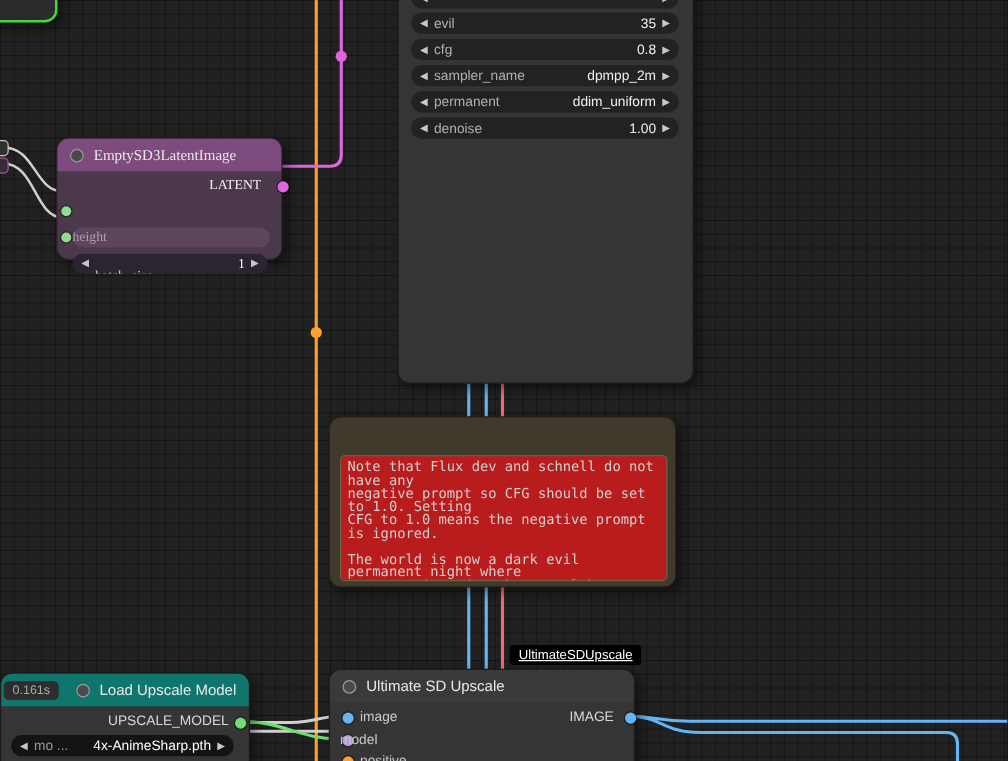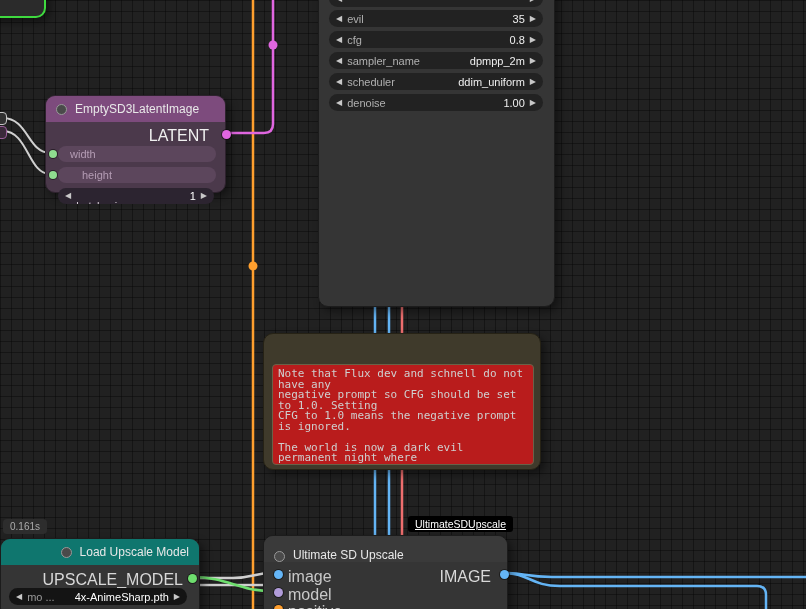--- a/index.html
+++ b/index.html
@@ -27,21 +27,21 @@
   }
   .tdot{width:9px;height:9px;border-radius:50%;border:1px solid #999;background:#4a4a4a;flex:0 0 auto;}
   .pill{
     position:absolute;display:flex;align-items:center;gap:5px;
     border-radius:9px;font-size:11px;padding:0 7px;box-sizing:border-box;
     white-space:nowrap;overflow:hidden;
   }
   .arrow{font-size:8px;color:#c8c8c8;line-height:1;flex:0 0 auto;}
   .wlabel{color:#b0b0b0;}
   .wvalue{margin-left:auto;color:#efefef;}
-  .slotlab{position:absolute;font-size:16px;color:#d8d8d8;white-space:nowrap;}
+  .slotlab{position:absolute;font-size:11px;color:#d8d8d8;white-space:nowrap;}
   .dot{position:absolute;width:9px;height:9px;border-radius:50%;box-shadow:0 0 0 1px rgba(0,0,0,0.45);}
   .badge{position:absolute;z-index:3;font-size:10px;border-radius:4px;padding:2px 7px;white-space:nowrap;}
   .notetext{
     position:absolute;left:8px;top:30px;width:262px;height:101px;
     background:#b91c1c;border:1px solid #6a6148;border-radius:4px;
     font-family:"DejaVu Sans Mono",monospace;font-size:11px;line-height:10.5px;
     color:#cfcfcf;white-space:pre-wrap;padding:4px 5px;box-sizing:border-box;overflow:hidden;
   }
   .edgetab{position:absolute;z-index:2;border-radius:4px;box-sizing:border-box;}
 </style>
@@ -101,44 +101,41 @@
       <span class="arrow">▶</span>
     </div>
     <div class="pill" style="left:10px;top:81px;width:214px;height:17px;background:#222;">
       <span class="arrow">◀</span>
       <span class="wlabel">sampler_name</span>
       <span class="wvalue">dpmpp_2m</span>
       <span class="arrow">▶</span>
     </div>
     <div class="pill" style="left:10px;top:102px;width:214px;height:17px;background:#222;">
       <span class="arrow">◀</span>
-      <span class="wlabel">scheduler</span>
+      <span class="wlabel">permanent</span>
       <span class="wvalue">ddim_uniform</span>
       <span class="arrow">▶</span>
     </div>
     <div class="pill" style="left:10px;top:123px;width:214px;height:17px;background:#222;">
       <span class="arrow">◀</span>
       <span class="wlabel">denoise</span>
       <span class="wvalue">1.00</span>
       <span class="arrow">▶</span>
     </div>
   </div>
 
-  <div class="node" style="left:45px;top:95px;width:181px;height:98px;background:#4b394b;border-color:#2e222e;">
+  <div class="node" style="left:45px;top:110px;width:181px;height:98px;background:#4b394b;border-color:#2e222e;font-family:Liberation Serif, serif;">
     <div class="node-title" style="background:#7d4b7d;">
       <span class="tdot"></span>
       <span>EmptySD3LatentImage</span>
     </div>
     <div class="slotlab" style="top:31px;right:16px;color:#f0f0f0;">LATENT</div>
     <div class="dot" style="left:175.5px;top:33.5px;background:#e066e0;"></div>
-    <div class="pill" style="left:12px;top:50px;width:158px;height:16px;background:#5c465c;padding-left:12px;">
-      <span class="wlabel" style="color:#b49cb4;">width</span>
-    </div>
     <div class="dot" style="left:2.5px;top:53.5px;width:8px;height:8px;background:#8fdc8f;"></div>
-    <div class="pill" style="left:12px;top:71px;width:158px;height:16px;background:#5c465c;padding-left:24px;">
+    <div class="pill" style="left:12px;top:71px;width:158px;height:16px;background:#5c465c;padding-left:0;">
       <span class="wlabel" style="color:#b49cb4;">height</span>
     </div>
     <div class="dot" style="left:2.5px;top:74.5px;width:8px;height:8px;background:#8fdc8f;"></div>
     <div class="pill" style="left:12px;top:92px;width:156px;height:16px;background:#2c2430;">
       <span class="arrow">◀</span>
       <span class="wlabel" style="color:#d8d0d8;margin-top:20px;">batch_size</span>
       <span class="wvalue" style="color:#fff;">1</span>
       <span class="arrow">▶</span>
     </div>
   </div>
@@ -146,48 +143,48 @@
   <div class="node" style="left:263px;top:333px;width:278px;height:137px;background:#3f3a2b;border-color:#262215;">
     <div class="notetext">Note that Flux dev and schnell do not have any
 negative prompt so CFG should be set to 1.0. Setting
 CFG to 1.0 means the negative prompt is ignored.
 
 The world is now a dark evil permanent night where
 everyone is under the eye globes watch, within the
 black smoke.</div>
   </div>
 
-  <div class="badge" style="left:3px;top:519px;background:#2d2d2d;color:#ababab;">0.161s</div>
+  <div class="badge" style="left:3px;top:545px;background:#2d2d2d;color:#ababab;">0.161s</div>
   <div class="node" style="left:0px;top:538px;width:200px;height:80px;background:#353535;">
     <div class="node-title" style="background:#0f766e;justify-content:flex-end;">
       <span class="tdot"></span>
       <span>Load Upscale Model</span>
     </div>
     <div class="slotlab" style="top:32px;right:16px;">UPSCALE_MODEL</div>
     <div class="dot" style="left:186.5px;top:34.5px;background:#6ede6e;"></div>
     <div class="pill" style="left:8px;top:49px;width:178px;height:17px;background:#141414;">
       <span class="arrow">◀</span>
       <span class="wlabel" style="color:#9a9a9a;">mo ...</span>
       <span class="wvalue" style="color:#fff;">4x-AnimeSharp.pth</span>
       <span class="arrow">▶</span>
     </div>
   </div>
 
   <div class="badge" style="left:408px;top:516px;background:#000;color:#fff;border-radius:3px;font-size:10.5px;text-decoration:underline;">UltimateSDUpscale</div>
   <div class="node" style="left:263px;top:535px;width:245px;height:85px;background:#353535;">
-    <div class="node-title" style="background:#3a3a3a;align-items:flex-end;">
+    <div class="node-title" style="background:#3a3a3a;">
       <span class="tdot"></span>
       <span>Ultimate SD Upscale</span>
     </div>
 
     <div class="dot" style="left:9.5px;top:33.5px;background:#64B5F6;"></div>
     <div class="slotlab" style="left:24px;top:32px;color:#c8c8c8;">image</div>
     <div class="slotlab" style="right:16px;top:32px;">IMAGE</div>
     <div class="dot" style="left:235.5px;top:33.5px;background:#64B5F6;"></div>
 
     <div class="dot" style="left:9.5px;top:51.5px;background:#b19cd9;"></div>
-    <div class="slotlab" style="left:24px;top:50px;color:#c8c8c8;">model</div>
+    <div class="slotlab" style="left:8px;top:50px;color:#c8c8c8;">model</div>
 
     <div class="dot" style="left:9.5px;top:68.5px;background:#ff9f2e;"></div>
     <div class="slotlab" style="left:24px;top:67px;color:#c8c8c8;">positive</div>
   </div>
 
 </div>
 
 </body></html>

